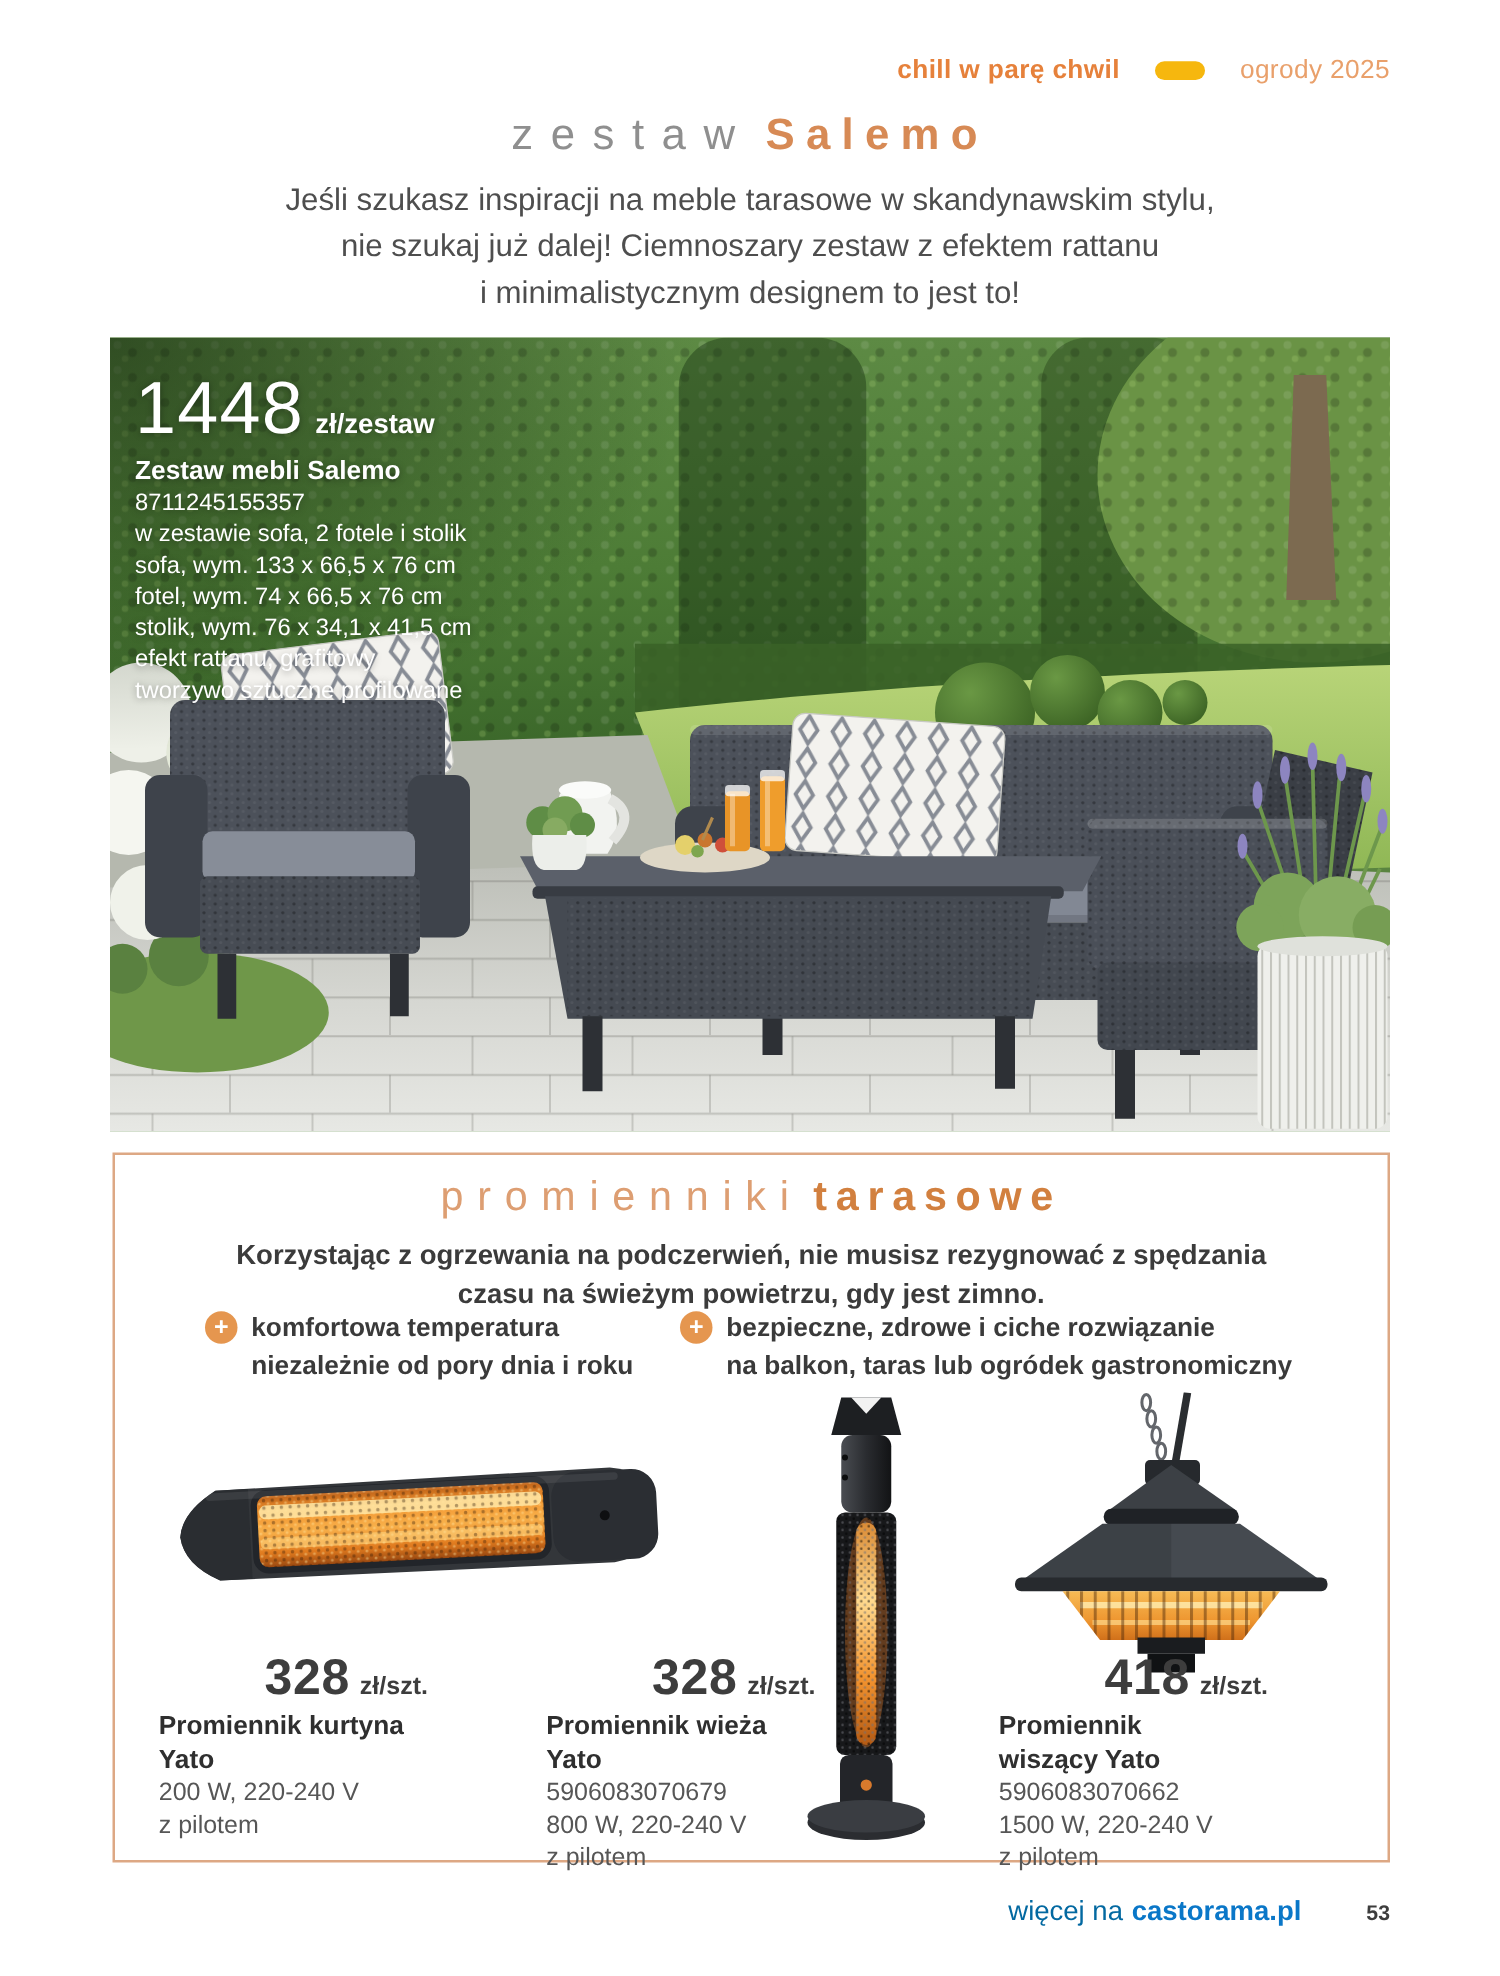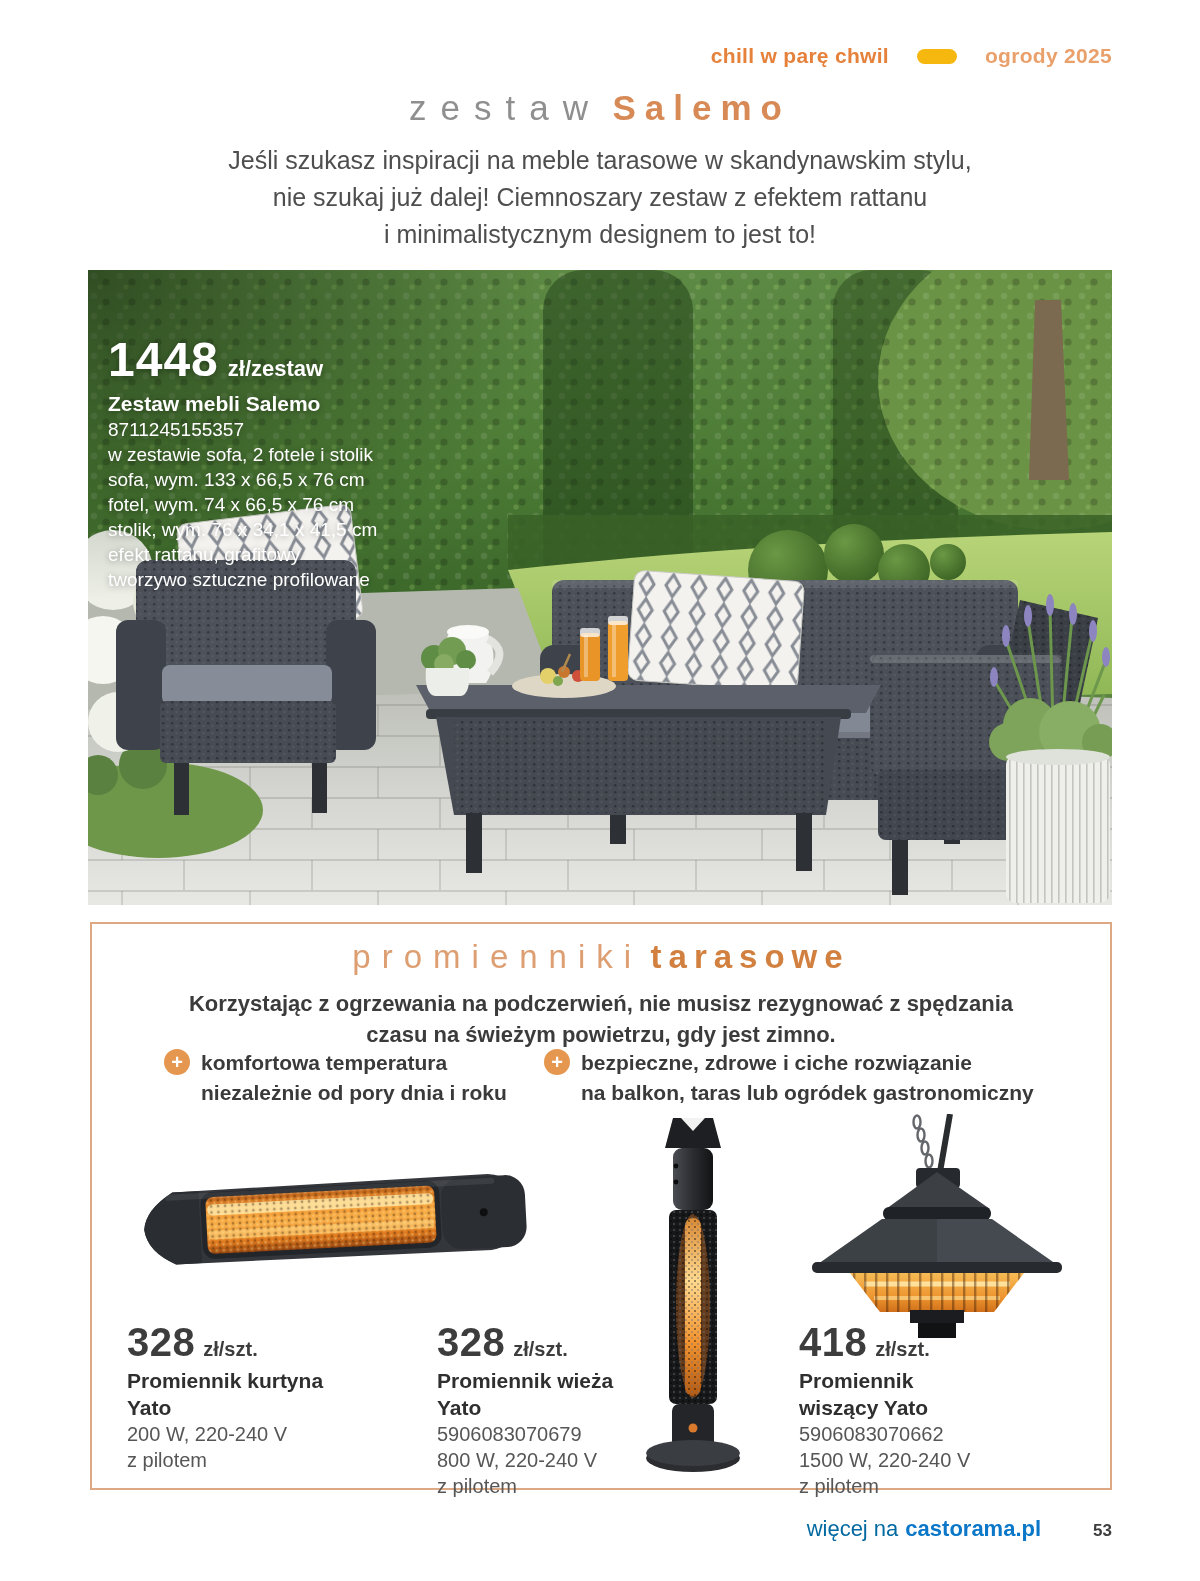--- a/index.html
+++ b/index.html
@@ -4,35 +4,35 @@
 <style>
   * { margin:0; padding:0; box-sizing:border-box; }
   html,body { background:#ffffff; }
   body { font-family:"Liberation Sans", sans-serif; }
   .page { position:relative; width:1200px; height:1581px; margin:0 auto; background:#fff; overflow:hidden; }
 
   
   .hdr { position:absolute; top:44px; right:88px; display:flex; align-items:center; gap:28px; }
   .hdr-tag   { font-size:21px; font-weight:bold; color:#e6813b; letter-spacing:.3px; }
   .hdr-pill  { width:40px; height:15px; border-radius:8px; background:#f6b70e; }
-  .hdr-ed    { font-size:21px; font-weight:bold; color:#e9a06b; letter-spacing:.3px; }
+  .hdr-ed    { font-size:21px; font-weight:normal; color:#e9a06b; letter-spacing:.3px; }
 
   
   .title { position:absolute; top:88px; left:0; right:0; text-align:center; white-space:nowrap; }
   .title .light  { font-size:35px; color:#8f8f8f; letter-spacing:14px; }
   .title .accent { font-size:35px; color:#d78a55; font-weight:bold; letter-spacing:9px; margin-left:6px; }
   .intro { position:absolute; top:142px; left:0; right:0; text-align:center;
            font-size:25px; line-height:37px; color:#4e4e4e; }
 
   
   .photo { position:absolute; left:88px; top:270px; width:1024px; height:635px; overflow:hidden; background:#5a8440; }
   .photo svg.scene { position:absolute; left:0; top:0; width:100%; height:100%; display:block; }
   .hero-info { position:absolute; left:20px; top:22px; color:#fff; text-shadow:0 1px 6px rgba(0,0,0,.35); }
   .hero-price-row { display:flex; align-items:baseline; gap:9px; }
-  .hero-price { font-size:48px; font-weight:700; letter-spacing:1px;margin-top:40px; }
+  .hero-price { font-size:59px; font-weight:400; letter-spacing:1px; }
   .hero-unit  { font-size:22px; font-weight:bold; }
   .hero-name  { font-size:21px; font-weight:bold; margin-top:4px; line-height:26px; }
   .hero-line  { font-size:19px; line-height:25px; white-space:nowrap; }
 
   
   .box { position:absolute; left:90px; top:922px; width:1022px; height:568px;
          border:2px solid #dda884; background:#fff; }
   .sec-title { position:absolute; top:14px; left:0; right:0; text-align:center; white-space:nowrap; }
   .sec-title .light  { font-size:33px; color:#dd9e72; letter-spacing:11px; }
   .sec-title .accent { font-size:33px; color:#d2803f; font-weight:bold; letter-spacing:7px; margin-left:4px; }
@@ -49,21 +49,21 @@
   .heater { position:absolute; }
   .heater svg { display:block; width:100%; height:100%; }
   .heater.h1 { left:48px;  top:238px; width:392px; height:116px; }
   .heater.h2 { left:550px; top:190px; width:102px; height:360px; }
   .heater.h3 { left:706px; top:190px; width:278px; height:228px; }
 
   .prod { position:absolute; top:396px; width:300px; }
   .prod.p1 { left:35px; }
   .prod.p2 { left:345px; }
   .prod.p3 { left:707px; }
-  .prod-price-row { display:flex; align-items:baseline; gap:8px; }
+  .prod-price-row { display:flex; align-items:baseline; gap:8px;justify-content:center; }
   .prod-price { font-size:40px; font-weight:800; color:#3d3d3d; letter-spacing:.5px; }
   .prod-unit  { font-size:20px; font-weight:bold; color:#3d3d3d; }
   .prod-name  { font-size:21px; font-weight:bold; color:#2f2f2f; line-height:27px; margin-top:2px; }
   .prod-line  { font-size:20px; color:#565656; line-height:26px; }
 
   
   .footer { position:absolute; top:1516px; right:88px; display:flex; align-items:baseline; }
   .f-more { font-size:22px; color:#0369a1; }
   .f-site { font-size:22px; font-weight:bold; color:#0a77c8; margin-left:7px; text-decoration:none; }
   .f-page { font-size:17px; font-weight:bold; color:#3d3d3d; margin-left:52px; }

